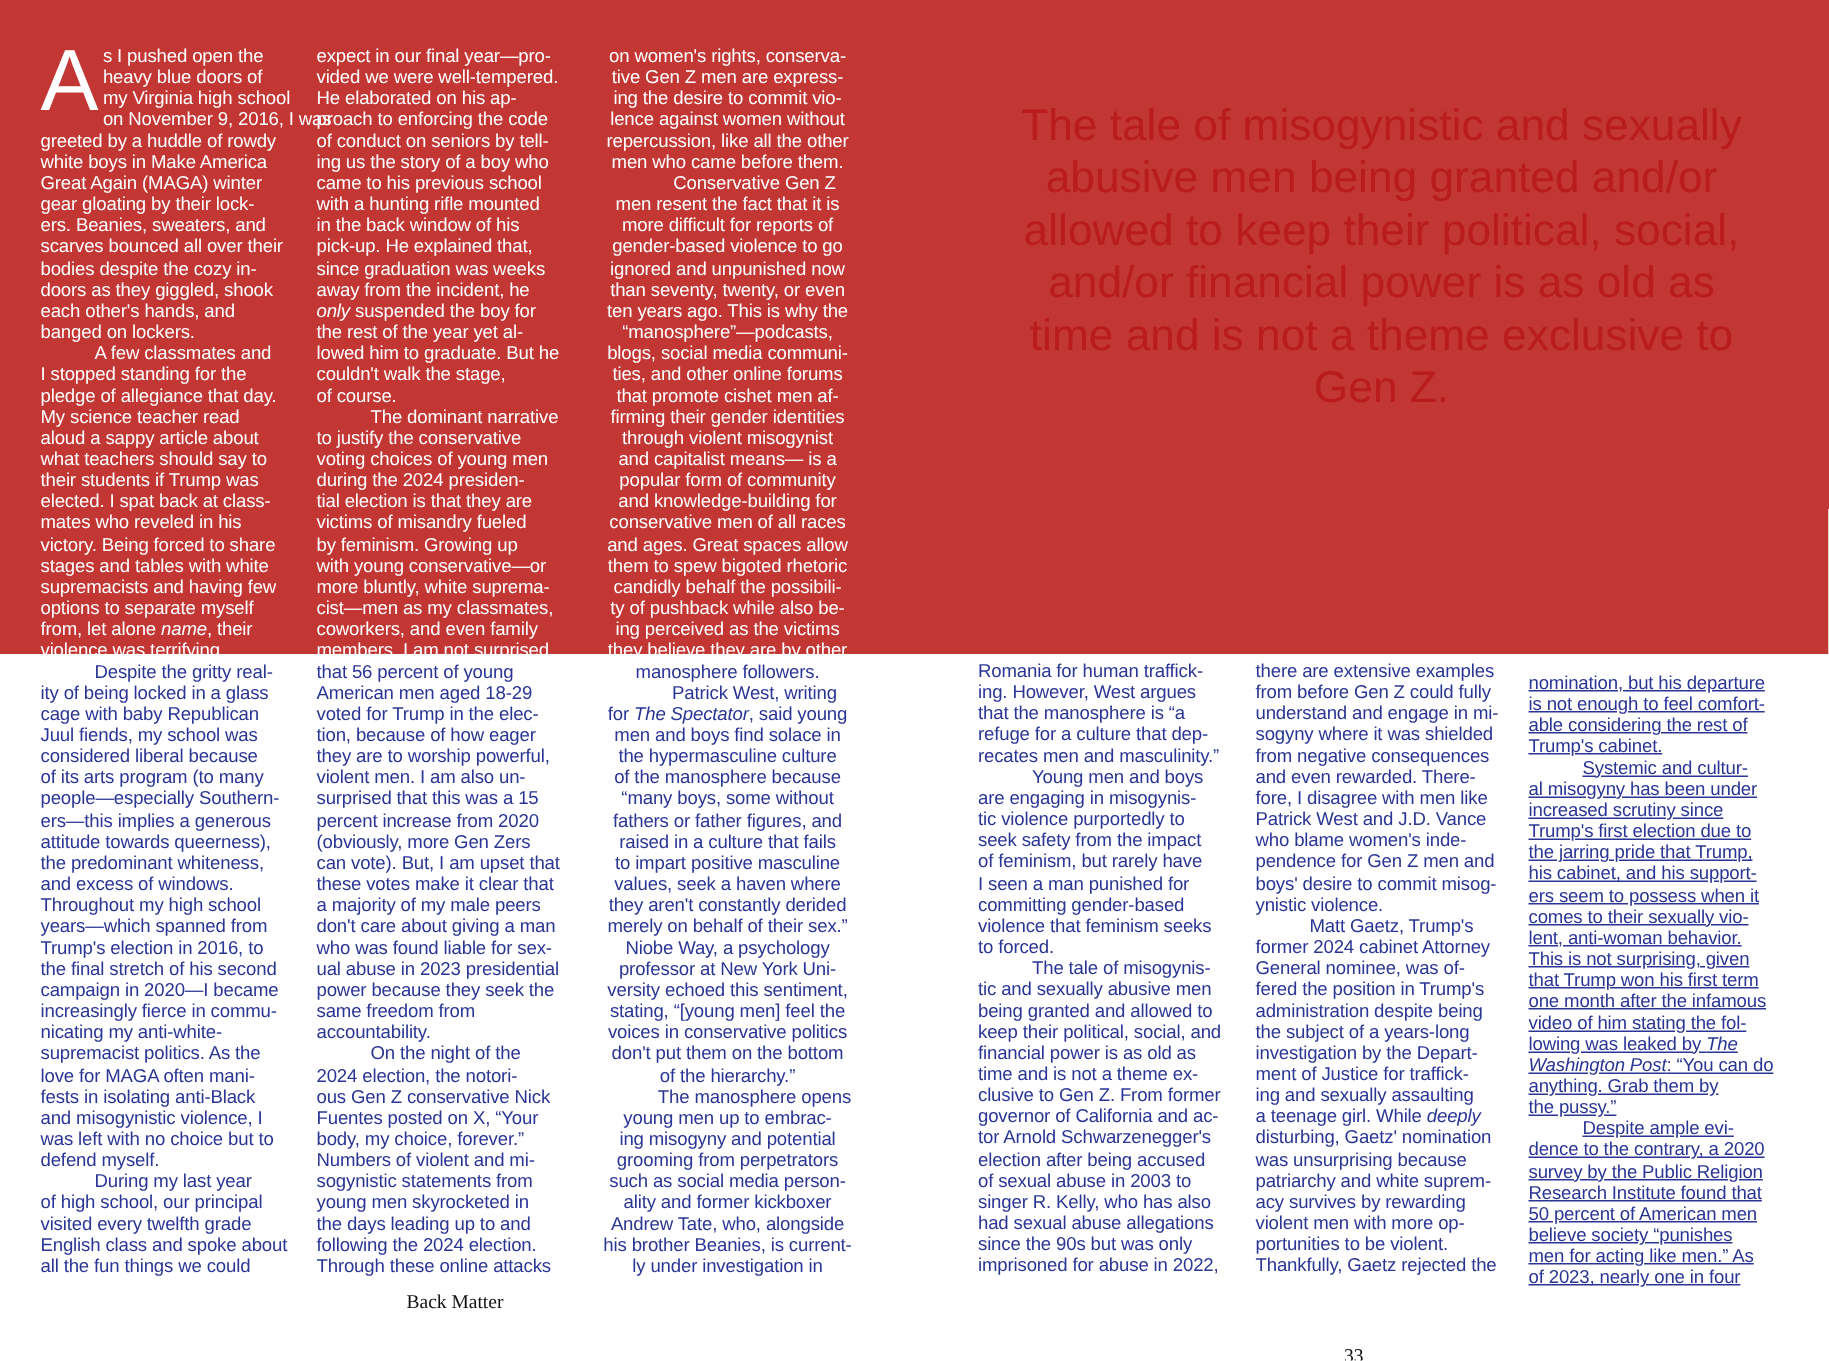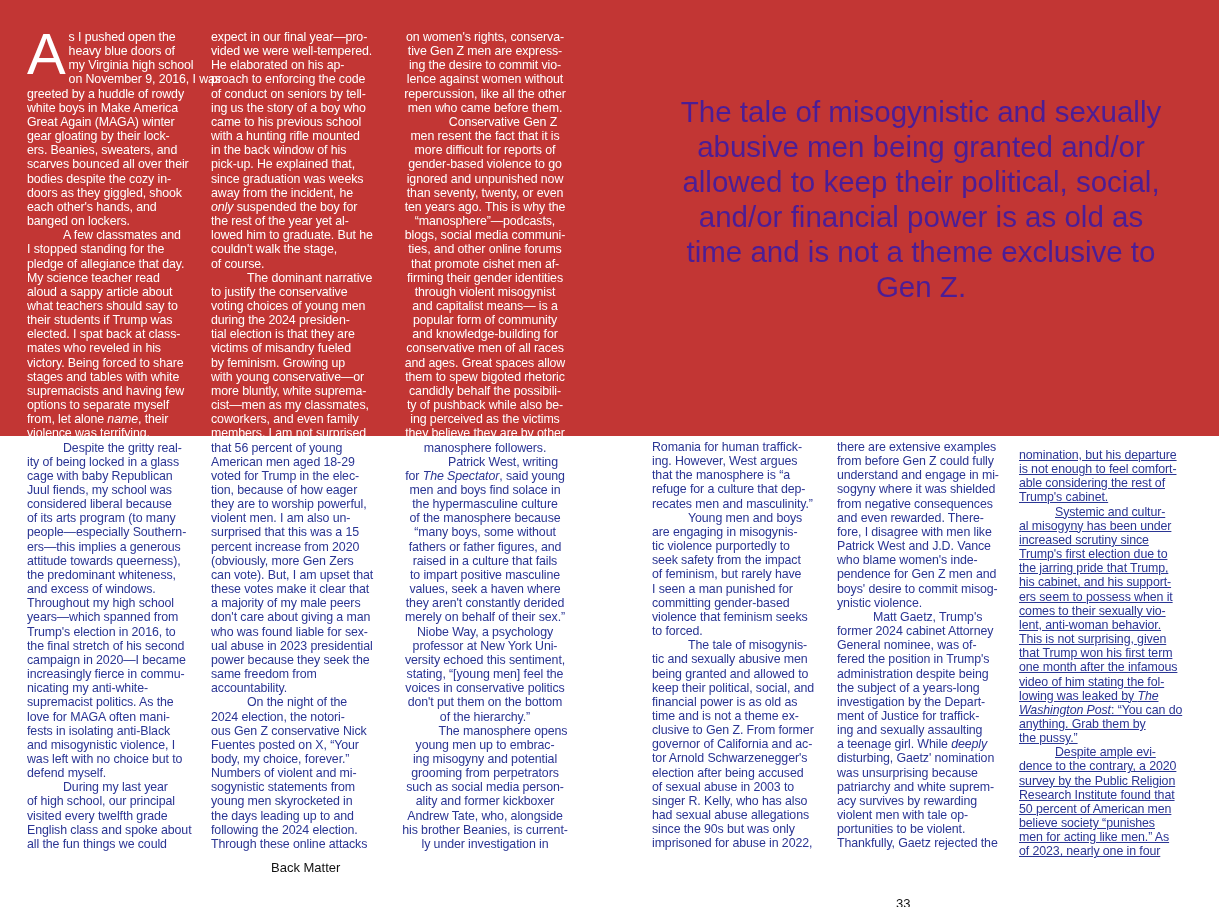--- a/index.html
+++ b/index.html
@@ -26,26 +26,26 @@
     float: left; font-size: 58px; line-height: 44px; color: #ffffff;
     margin: 2px 3px 0 0; height: 44px;
   }
   .c1 { left: 27px; }
   .c2 { left: 211px; }
   .c3 { left: 396px; text-align: center; }
   .c4 { left: 652px; top: 440px; }
   .c5 { left: 837px; top: 440px; }
   .c6 { left: 1019px; top: 448px; text-decoration: underline; }
   .pullquote {
-    position: absolute; left: 668px; top: 94px; width: 506px;
-    color: #4c1d95; font-size: 29.5px; line-height: 35px; text-align: center;
+    position: absolute; left: 668px; top: 66px; width: 506px;
+    color: #b91c1c; font-size: 29.5px; line-height: 35px; text-align: center;
   }
   .footer {
     position: absolute; top: 860px;
-    font-family: Liberation Sans, sans-serif;
+    font-family: Liberation Serif, serif;
     font-size: 13px; color: #111;
   }
   .footer.left { left: 271px; }
   .footer.right { left: 896px; margin-top: 36px; }
 </style>
 </head>
 <body>
 
 <div class="red-band"></div>
 
@@ -281,21 +281,21 @@
     <span class="ln">administration despite being</span>
     <span class="ln">the subject of a years-long</span>
     <span class="ln">investigation by the Depart-</span>
     <span class="ln">ment of Justice for traffick-</span>
     <span class="ln">ing and sexually assaulting</span>
     <span class="ln">a teenage girl. While <em>deeply</em></span>
     <span class="ln">disturbing, Gaetz' nomination</span>
     <span class="ln">was unsurprising because</span>
     <span class="ln">patriarchy and white suprem-</span>
     <span class="ln">acy survives by rewarding</span>
-    <span class="ln">violent men with tale op-</span>
+    <span class="ln">violent men with more op-</span>
     <span class="ln">portunities to be violent.</span>
     <span class="ln">Thankfully, Gaetz rejected the</span>
   </div>
 <div class="col c6">
     <span class="ln">nomination, but his departure</span>
     <span class="ln">is not enough to feel comfort-</span>
     <span class="ln">able considering the rest of</span>
     <span class="ln">Trump's cabinet.</span>
     <span class="ln ind">Systemic and cultur-</span>
     <span class="ln">al misogyny has been under</span>

